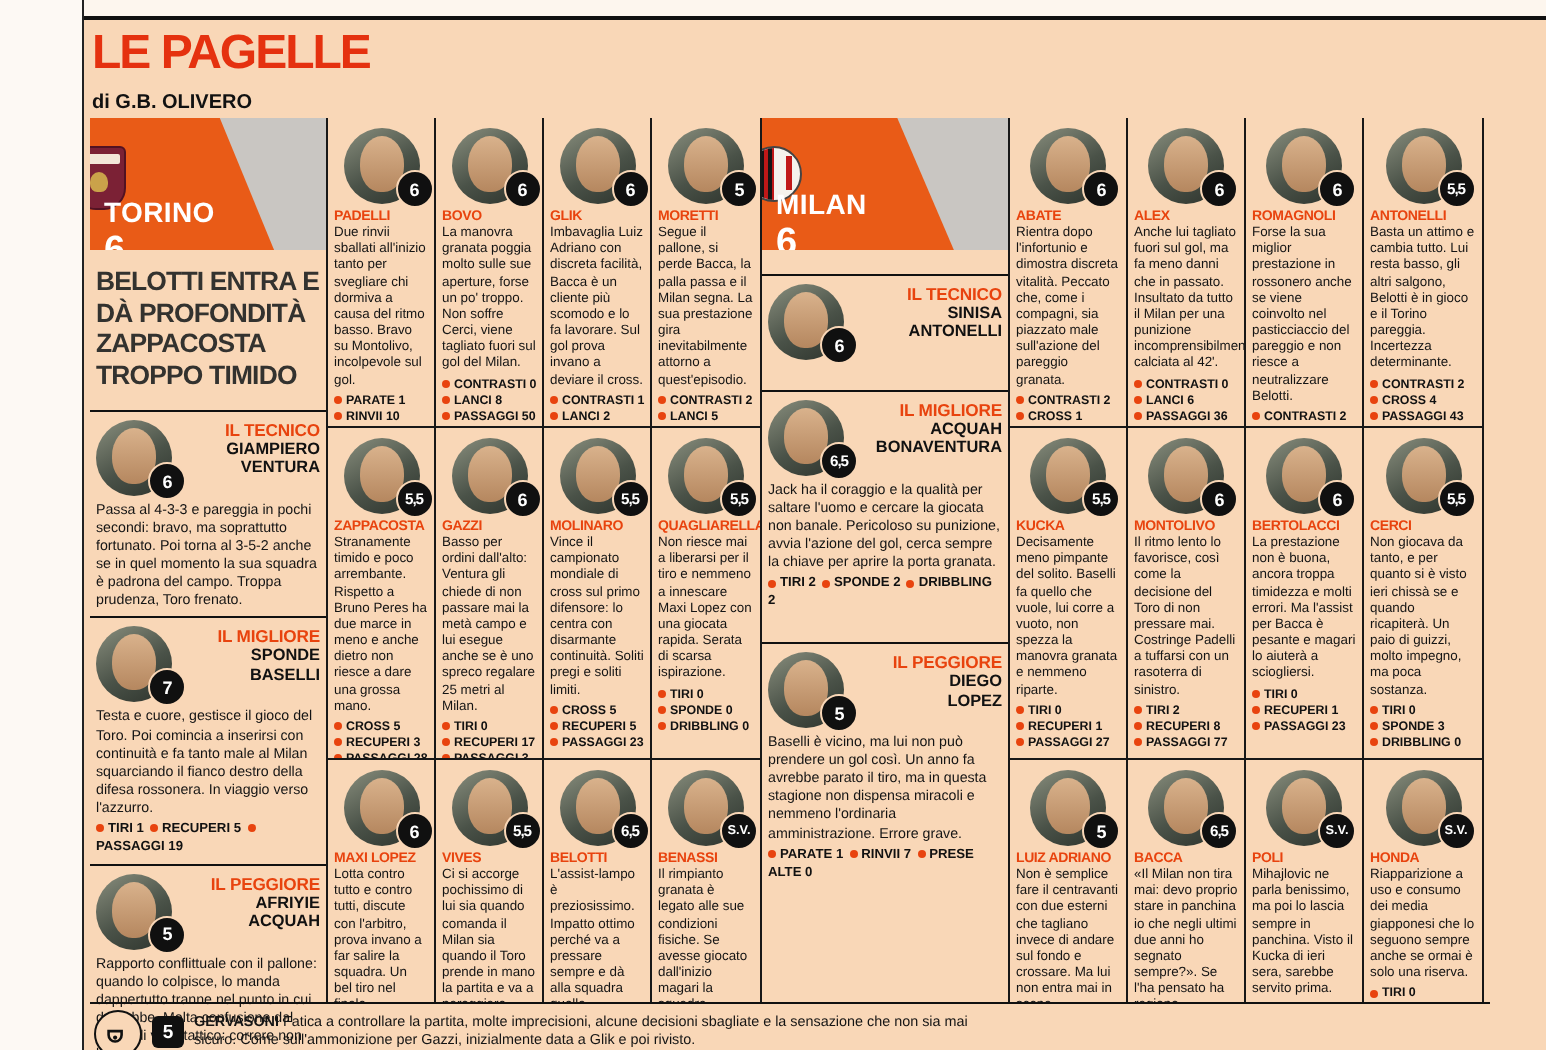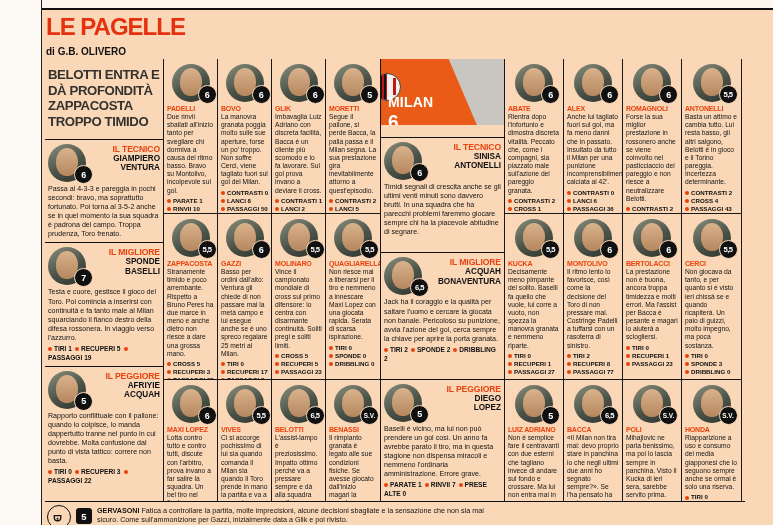--- a/index.html
+++ b/index.html
@@ -79,20 +79,26 @@
   <div class="content">
     <div class="topstrip"></div>
     <div class="mastrow">
       <span class="masthead">LE PAGELLE</span>
       <span class="byline">di G.B. OLIVERO</span>
     </div>
 
     <div class="main">
 
       <div class="panel">
+        <div class="team-box">
+          <div class="wedge"></div>
+          <div class="crest crest-toro"></div>
+          <div class="team-name">TORINO</div>
+          <div class="team-rating">6</div>
+        </div>
         <div class="headline">BELOTTI ENTRA E DÀ PROFONDITÀ ZAPPACOSTA TROPPO TIMIDO</div>
         <div class="section">
           <div class="sec-head">
             <div class="photo">
                 <div class="badge">6</div>
               </div>
             <div class="sec-id">
               <div class="role">IL TECNICO</div>
               <div class="sec-name">GIAMPIERO</div>
               <div class="sec-name">VENTURA</div>
@@ -280,21 +286,20 @@
           <div class="sec-head">
             <div class="photo">
                 <div class="badge">6</div>
               </div>
             <div class="sec-id">
               <div class="role">IL TECNICO</div>
               <div class="sec-name">SINISA</div>
               <div class="sec-name">ANTONELLI</div>
             </div>
           </div>
-          <div class="sec-text">Timidi segnali di crescita anche se gli ultimi venti minuti sono davvero brutti. In una squadra che ha parecchi problemi faremmo giocare sempre chi ha la piacevole abitudine di segnare.</div>
         </div>
         <div class="section">
           <div class="sec-head">
             <div class="photo">
                 <div class="badge wide">6,5</div>
               </div>
             <div class="sec-id">
               <div class="role">IL MIGLIORE</div>
               <div class="sec-name">ACQUAH</div>
               <div class="sec-name">BONAVENTURA</div>

